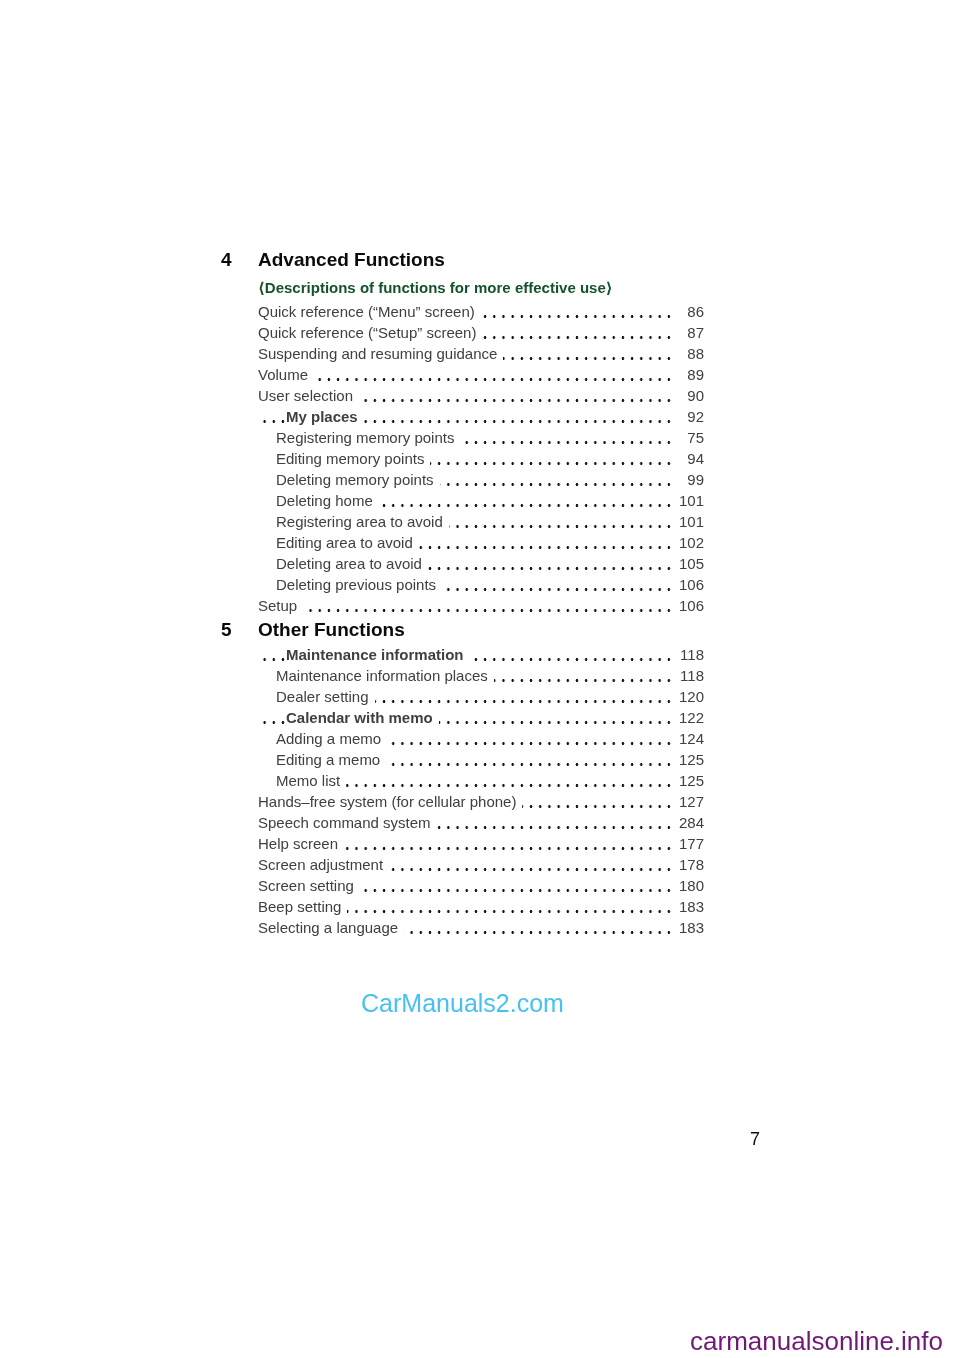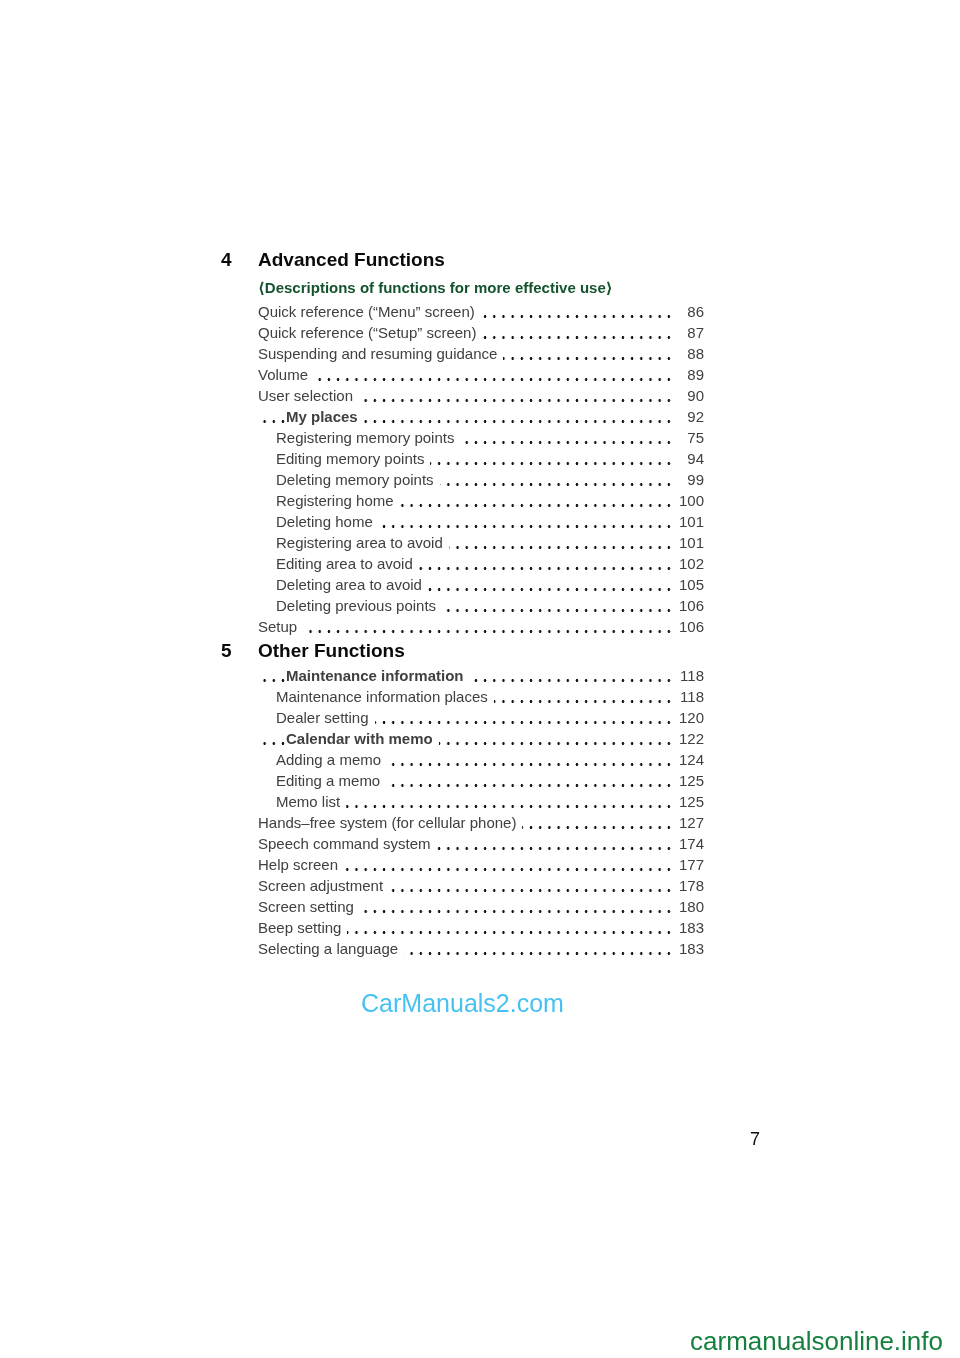--- a/index.html
+++ b/index.html
@@ -154,25 +154,20 @@
           <span class="label">Editing memory points</span>
           <span class="spacer"></span>
           <span class="pagenum">94</span>
         </div>
         <div class="entry level1">
           <span class="label">Deleting memory points</span>
           <span class="spacer"></span>
           <span class="pagenum">99</span>
         </div>
         <div class="entry level1">
-          <span class="label">Registering home</span>
-          <span class="spacer"></span>
-          <span class="pagenum">100</span>
-        </div>
-        <div class="entry level1">
           <span class="label">Deleting home</span>
           <span class="spacer"></span>
           <span class="pagenum">101</span>
         </div>
         <div class="entry level1">
           <span class="label">Registering area to avoid</span>
           <span class="spacer"></span>
           <span class="pagenum">101</span>
         </div>
         <div class="entry level1">
@@ -237,21 +232,21 @@
           <span class="pagenum">125</span>
         </div>
         <div class="entry">
           <span class="label">Hands–free system (for cellular phone)</span>
           <span class="spacer"></span>
           <span class="pagenum">127</span>
         </div>
         <div class="entry">
           <span class="label">Speech command system</span>
           <span class="spacer"></span>
-          <span class="pagenum">174</span>
+          <span class="pagenum">284</span>
         </div>
         <div class="entry">
           <span class="label">Help screen</span>
           <span class="spacer"></span>
           <span class="pagenum">177</span>
         </div>
         <div class="entry">
           <span class="label">Screen adjustment</span>
           <span class="spacer"></span>
           <span class="pagenum">178</span>
@@ -271,15 +266,15 @@
           <span class="spacer"></span>
           <span class="pagenum">183</span>
         </div>
       </div>
     </div>
 
   <div class="watermark-center" style="color: rgb(71, 194, 240);">CarManuals2.com</div>
 
   <div class="folio">7</div>
 
-  <div class="watermark-bottom" style="color: #15803d; margin-left: 22px;">carmanualsonline.info</div>
+  <div class="watermark-bottom" style="color: #701a75; margin-left: 22px;">carmanualsonline.info</div>
 
 </div>
 
 </body></html>

